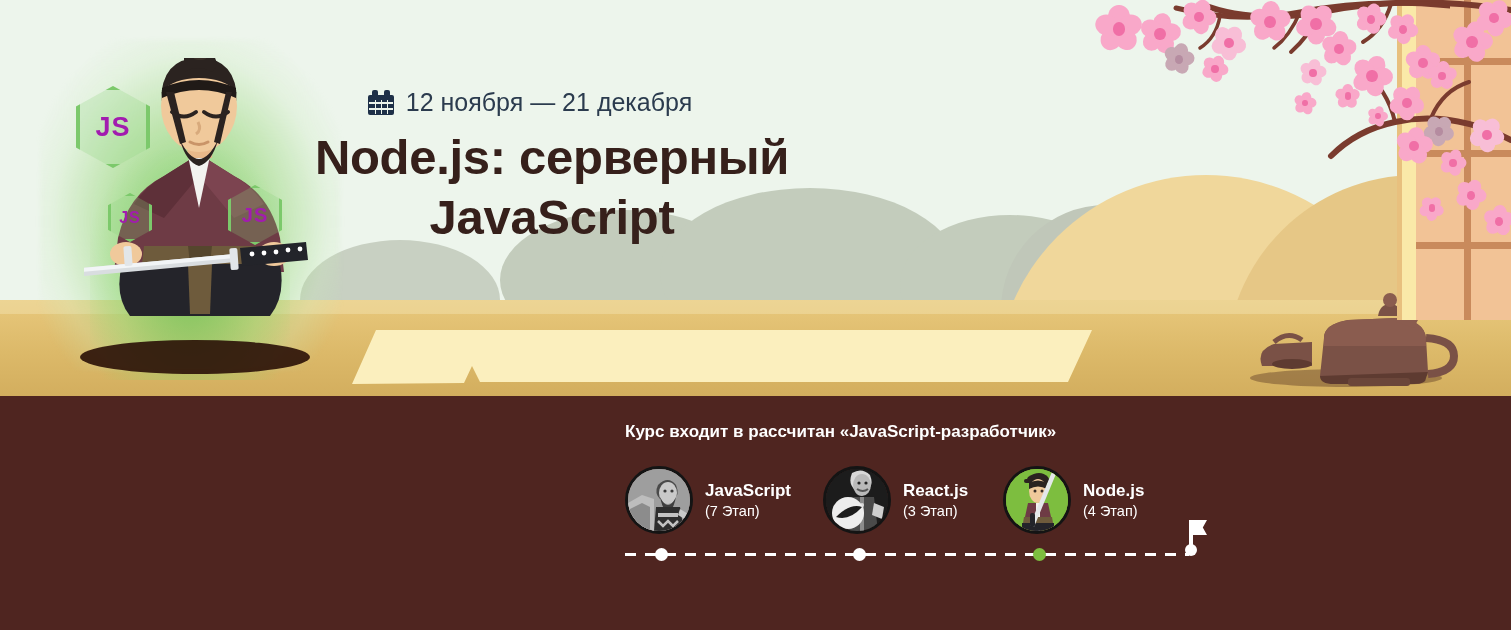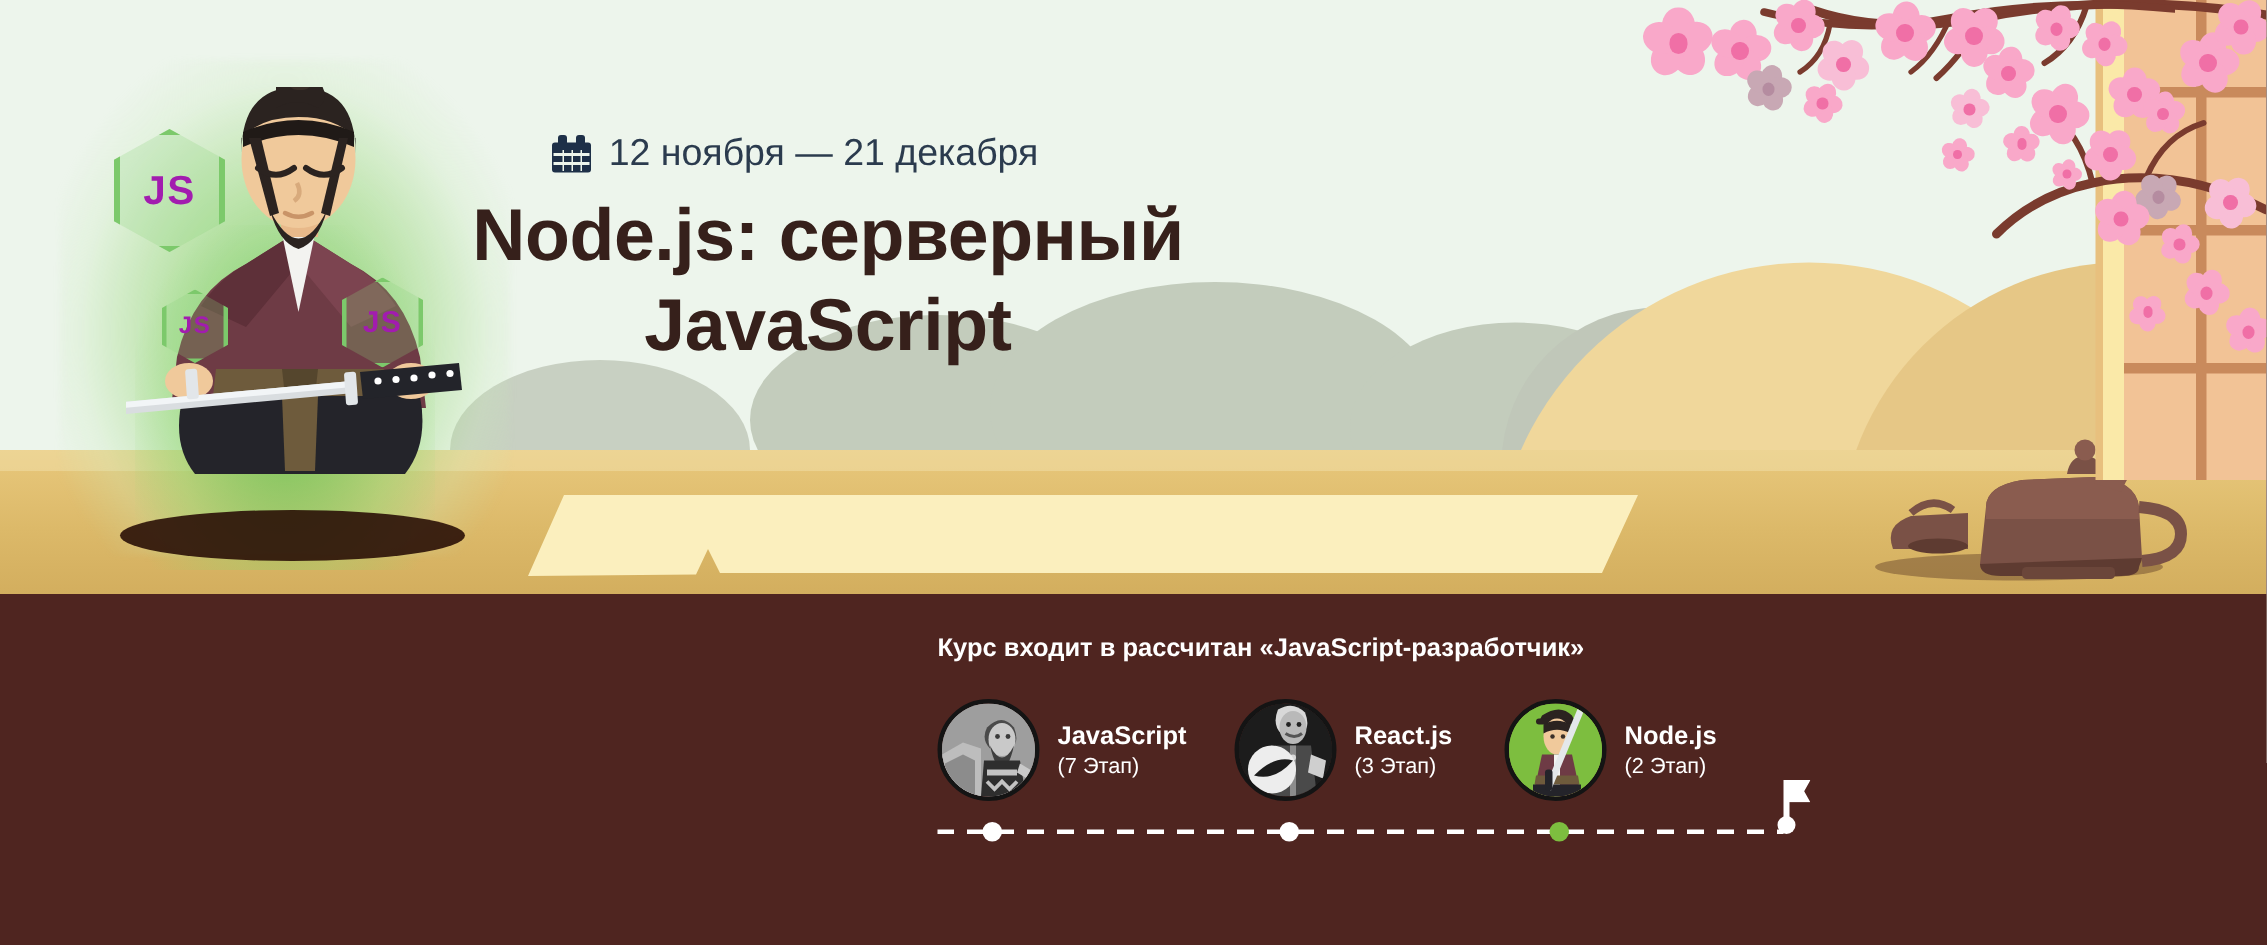--- a/index.html
+++ b/index.html
@@ -649,21 +649,21 @@
               <path d="M22 34 L42 34 L48 62 L16 62 Z" fill="#6E3B45"></path>
               <path d="M30 34 L34 34 L34 62 L30 62 Z" fill="#F3F3F0"></path>
               <path d="M18 48 L46 48 L47 54 L17 54 Z" fill="#6E5B3C"></path>
               <path d="M16 54 L48 54 L48 62 L16 62 Z" fill="#24242A"></path>
               <path d="M48 -2 L52 0 L28 58 L24 56 Z" fill="#E4E8EA"></path>
               <rect x="24" y="44" width="5" height="14" rx="2" fill="#23242A"></rect>
             </svg>
           </div>
           <div class="step-text">
             <div class="step-name">Node.js</div>
-            <div class="step-stage">(2 Этап)</div>
+            <div class="step-stage">(4 Этап)</div>
           </div>
         </div>
       </div>
 
       <div class="progress">
         <div class="track"></div>
         <div class="dot" style="left:30px;"></div>
         <div class="dot" style="left:228px;"></div>
         <div class="dot green" style="left:408px;"></div>
         <div class="flag">

